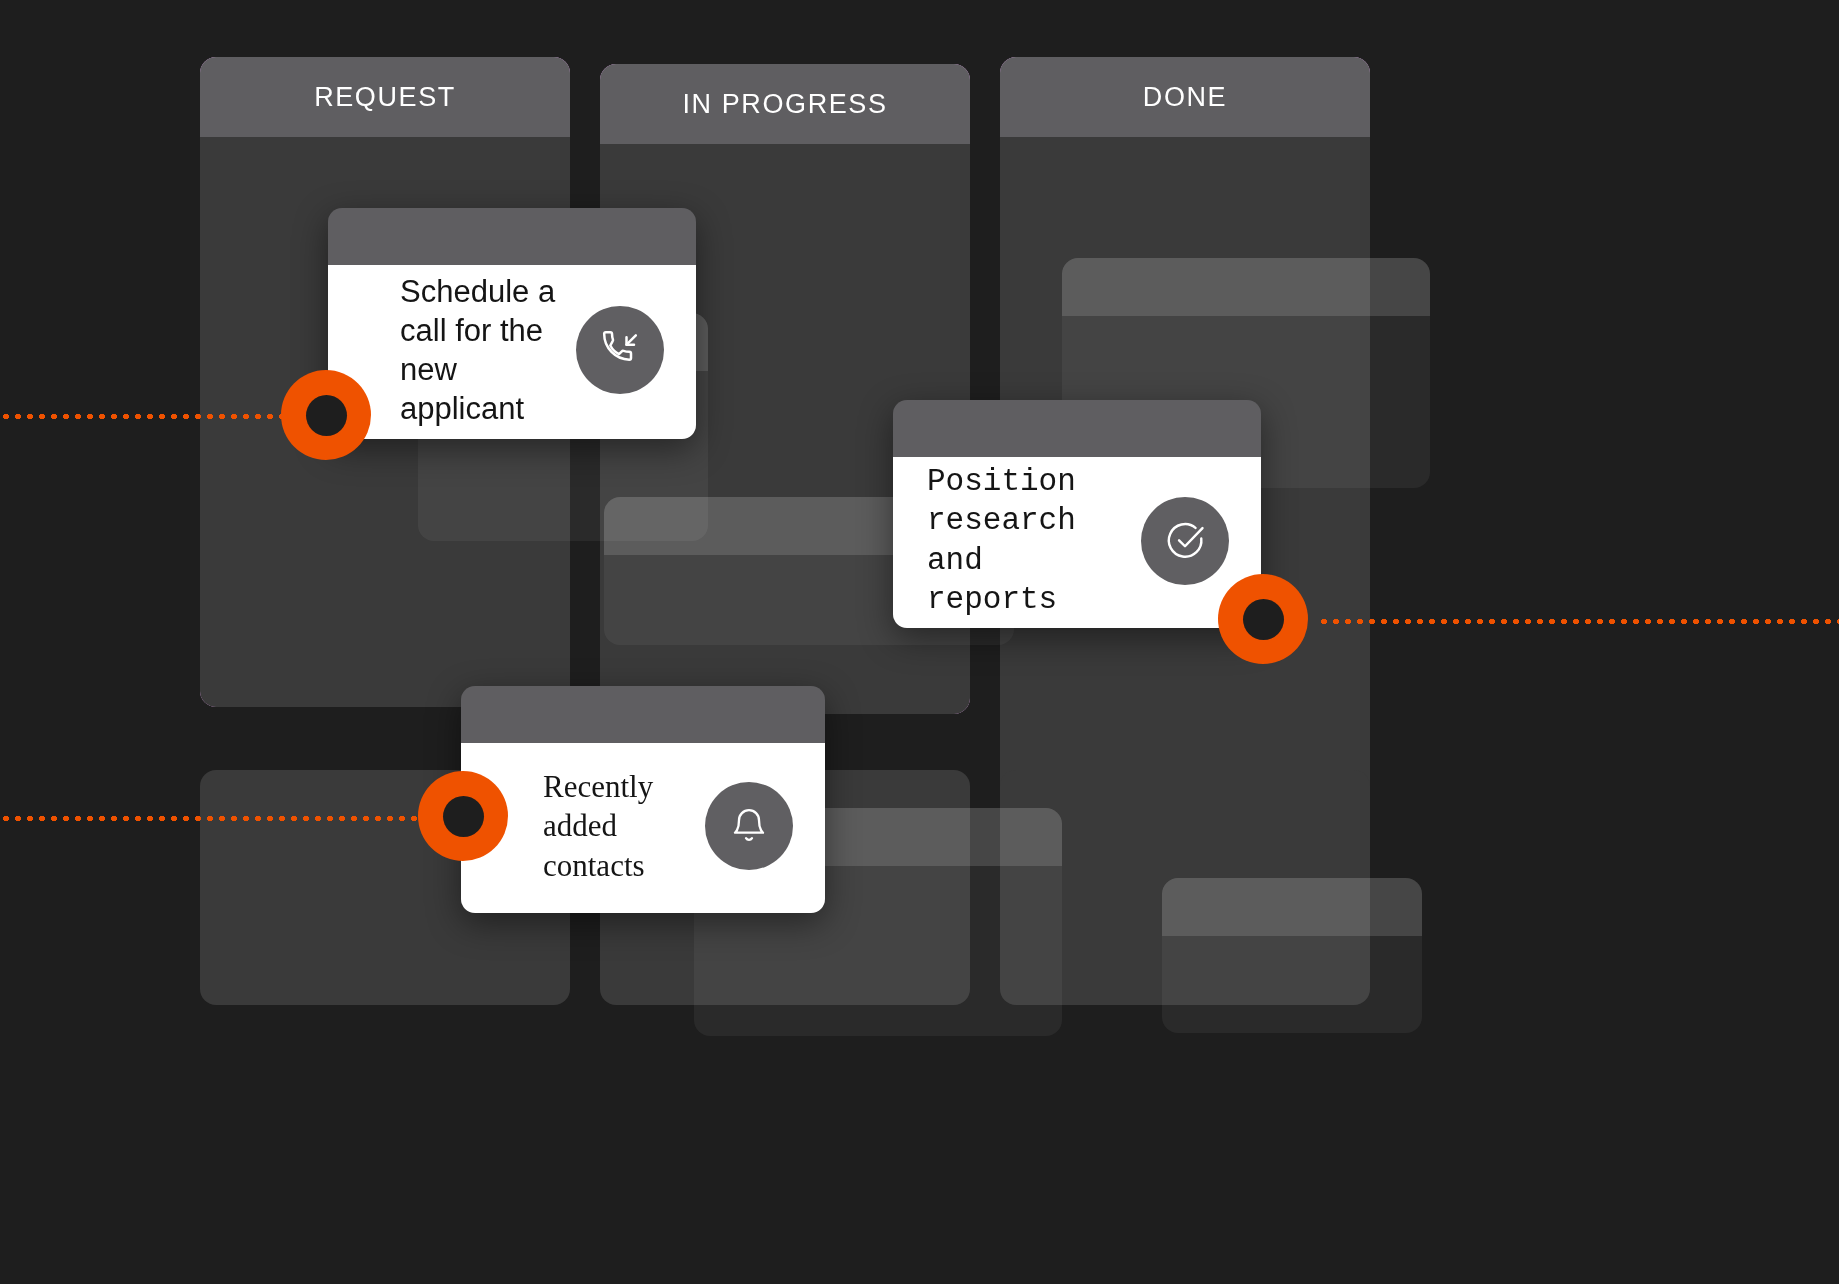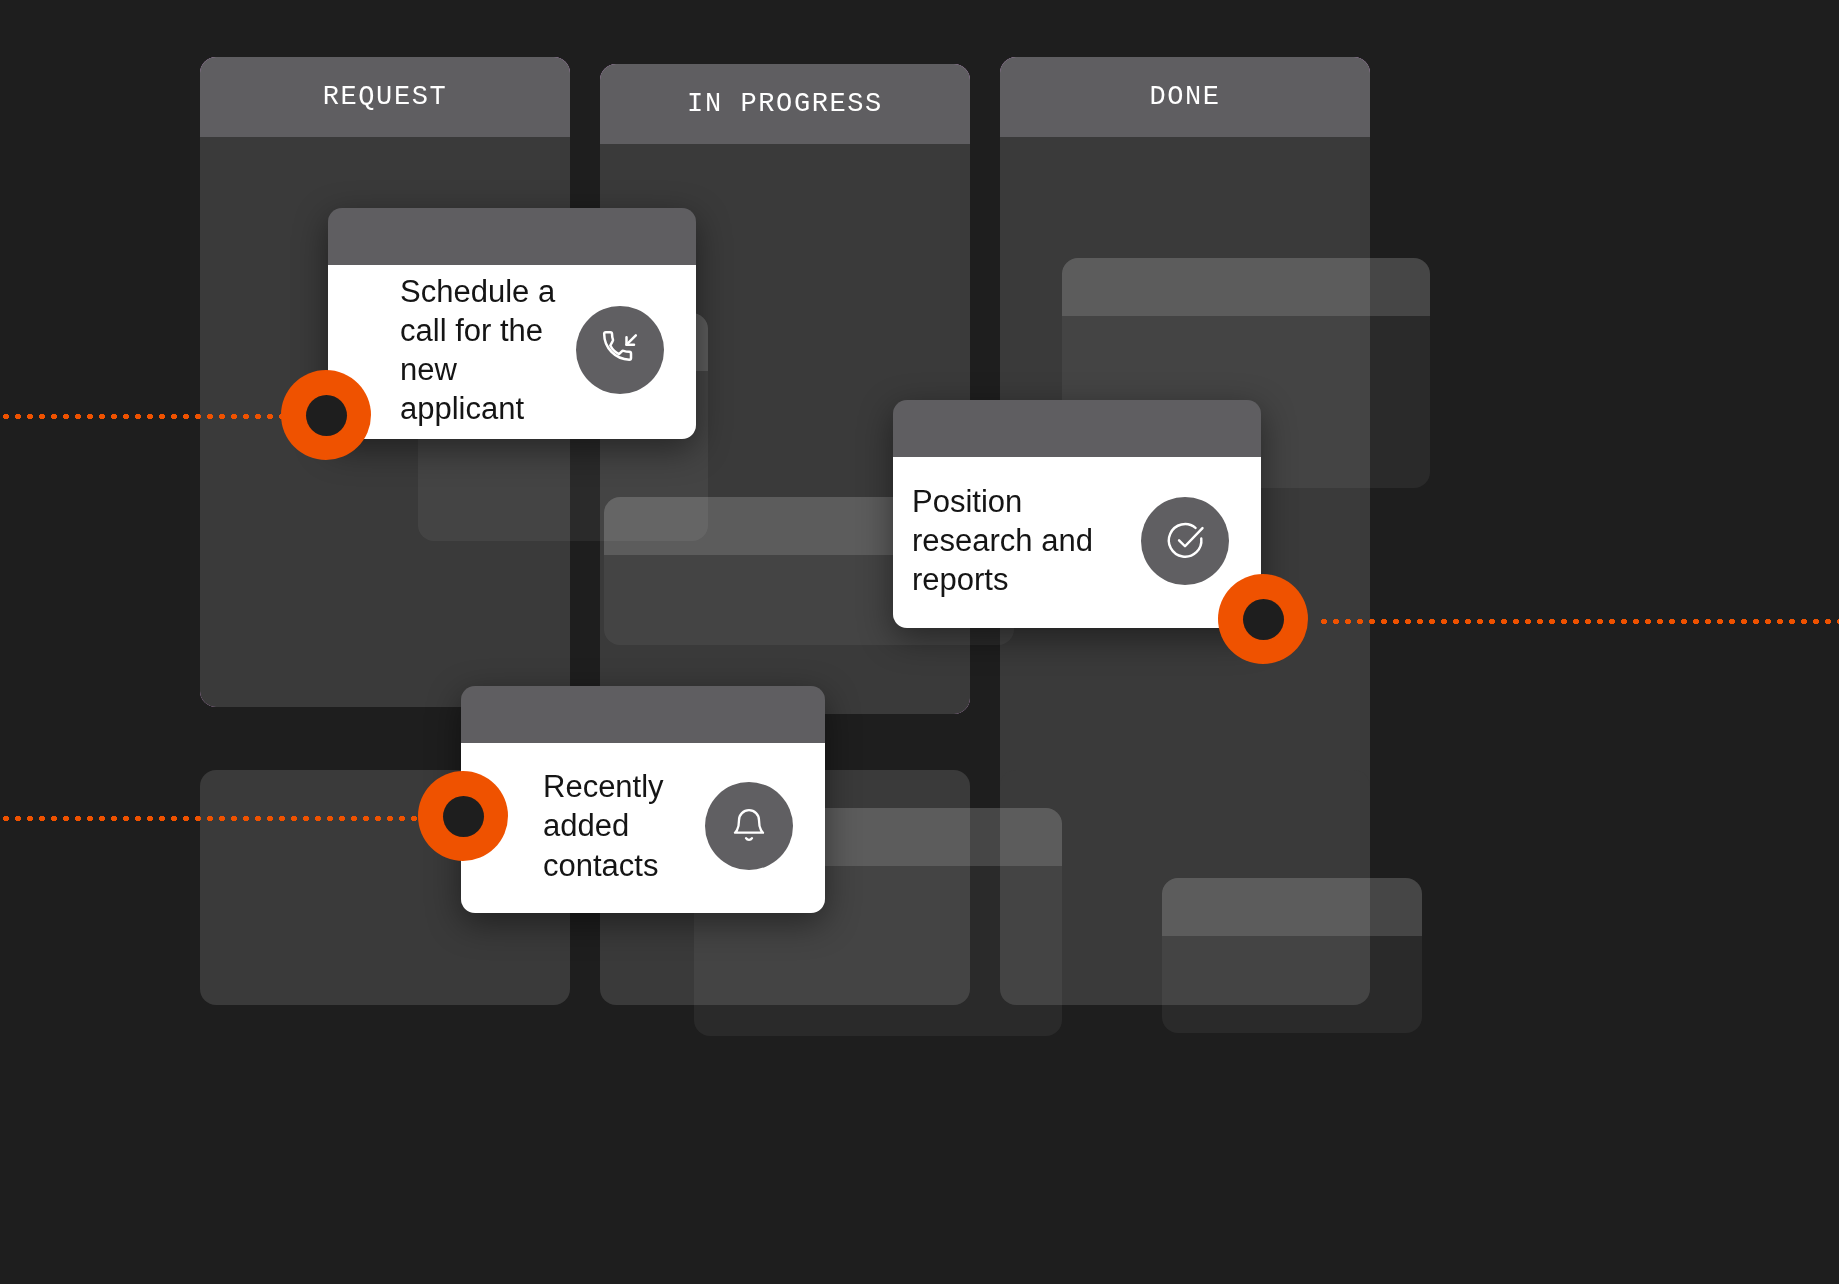--- a/index.html
+++ b/index.html
@@ -16,21 +16,20 @@
     font-family: "Liberation Sans", sans-serif;
     -webkit-font-smoothing: antialiased;
   }
 
   
   .column {
     position: absolute;
     border-radius: 16px;
     overflow: hidden;
     background: #f0abfc;
-    font-family: Liberation Mono, monospace;
   }
   .column-header {
     height: 80px;
     background: #5f5e61;
     display: flex;
     align-items: center;
     justify-content: center;
   }
   .column-title {
     color: #ffffff;
@@ -189,34 +188,34 @@
           <path d="M6.2 9.3a12 12 0 0 0 5.2 5.2l1.7-1.7a1 1 0 0 1 1-.25c1.1.37 2.3.57 3.5.57a1 1 0 0 1 1 1v2.7a1 1 0 0 1-1 1A15.5 15.5 0 0 1 2.5 2.3a1 1 0 0 1 1-1h2.7a1 1 0 0 1 1 1c0 1.2.2 2.4.57 3.5a1 1 0 0 1-.25 1z"></path>
           <path d="M21.5 3.2 15.9 8.8"></path>
           <path d="M15.9 4.3v4.5h4.5"></path>
         </svg>
       </div>
     </div>
   </div>
 
   <div class="card" style="left:893px; top:400px; width:368px; height:228px;">
     <div class="card-head"></div>
-    <div class="card-body" style="padding-left:19px;">
+    <div class="card-body" style="padding-left:34px;font-family:Liberation Mono, monospace;">
       <div class="card-text">Position research and reports</div>
       <div class="card-icon">
         <svg width="42" height="42" viewBox="0 0 24 24" fill="none" stroke="#ffffff" stroke-width="1.4" stroke-linecap="round" stroke-linejoin="round">
           <path d="M21.3 10.6a9.3 9.3 0 1 1-3.3-6.1"></path>
           <path d="M8.6 11.6 12 15 22 4.6"></path>
         </svg>
       </div>
     </div>
   </div>
 
   <div class="card" style="left:461px; top:686px; width:364px; height:227px;">
     <div class="card-head"></div>
-    <div class="card-body" style="padding-left:82px;">
+    <div class="card-body" style="padding-left:82px;font-family:Liberation Serif, serif;">
       <div class="card-text">Recently added contacts</div>
       <div class="card-icon">
         <svg width="40" height="40" viewBox="0 0 24 24" fill="none" stroke="#ffffff" stroke-width="1.4" stroke-linecap="round" stroke-linejoin="round">
           <path d="M18 8.5a6 6 0 0 0-12 0c0 6-2.4 7.5-2.4 7.5h16.8S18 14.5 18 8.5z"></path>
           <path d="M10.2 19.3a2.1 2.1 0 0 0 3.6 0"></path>
         </svg>
       </div>
     </div>
   </div>
 

